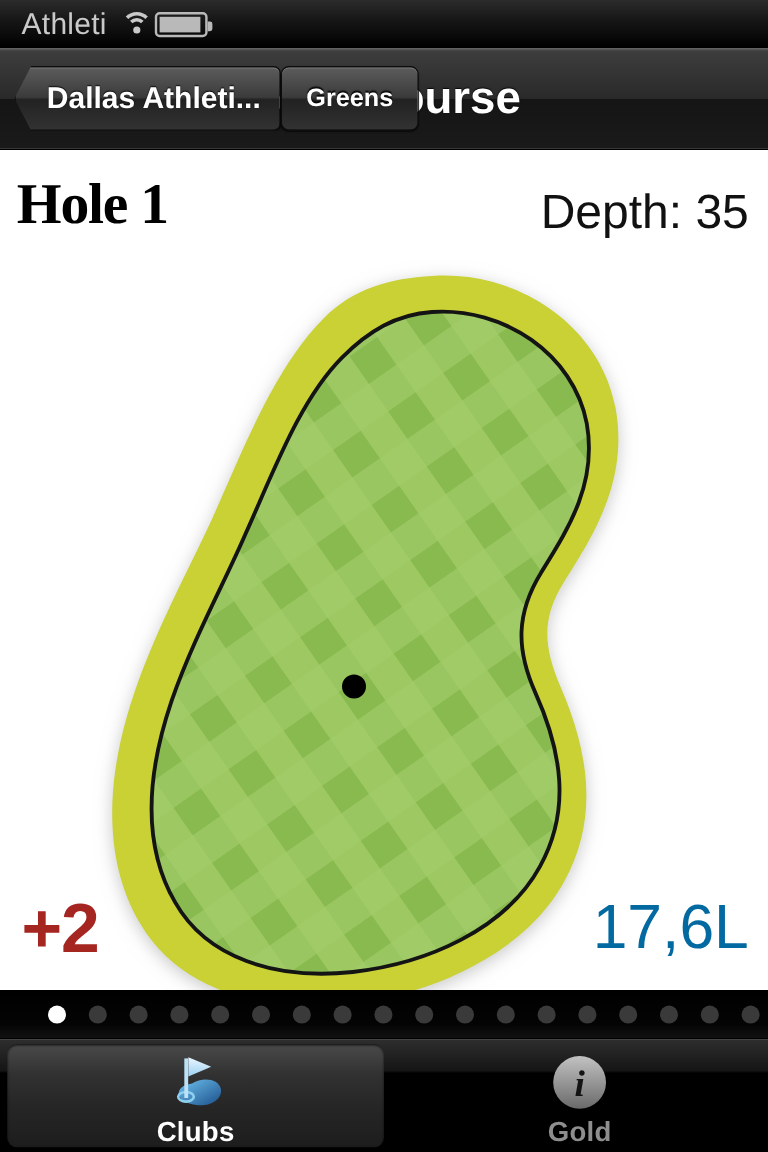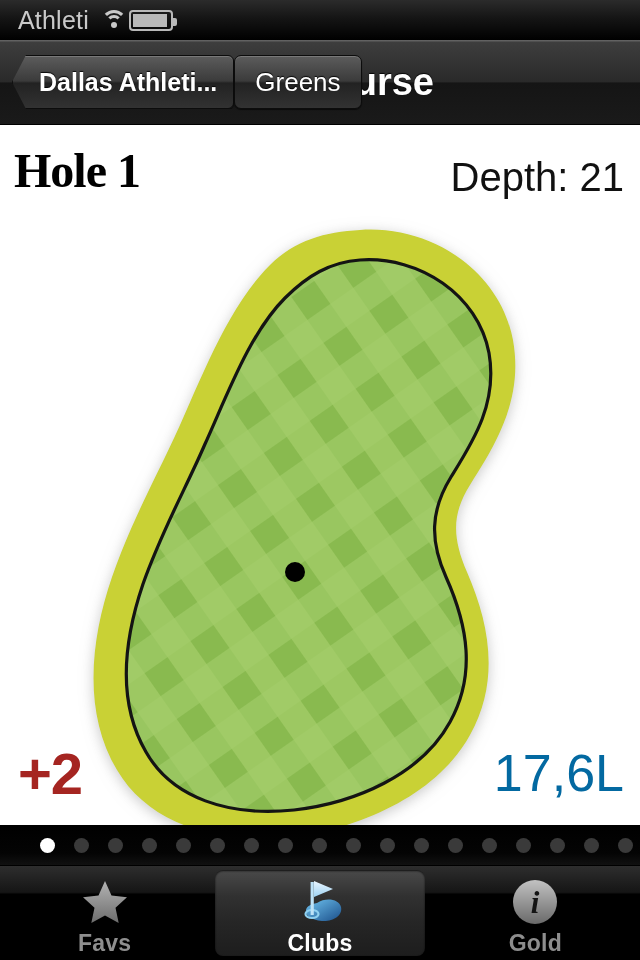--- a/index.html
+++ b/index.html
@@ -95,21 +95,21 @@
     border-radius:6px;
     text-shadow:0 -1px 1px rgba(0,0,0,0.9);
     box-shadow:inset 0 1px 0 rgba(255,255,255,0.18), 0 1px 1px rgba(0,0,0,0.6);
     clip-path:polygon(0% 50%, 14px 0%, 100% 0%, 100% 100%, 14px 100%);
     white-space:nowrap; overflow:hidden;
   }
   .btn-greens {
     position:relative; z-index:2;
     height:54px; padding:0 20px;
     display:flex; align-items:center; justify-content:center;
-    color:#fff; font-size:26px; font-weight:400;
+    color:#fff; font-size:21px; font-weight:700;
     background:linear-gradient(to bottom,#5c5c5c 0%,#3b3b3b 48%,#222 52%,#323232 100%);
     border:1px solid #0c0c0c;
     border-radius:7px;
     text-shadow:0 -1px 1px rgba(0,0,0,0.9);
     box-shadow:inset 0 1px 0 rgba(255,255,255,0.18), 0 1px 1px rgba(0,0,0,0.6);
     white-space:nowrap;
   }
 
   
   .content {
@@ -279,21 +279,21 @@
           <rect x="0" y="0" width="640" height="700" fill="url(#mow)"></rect>
         </g>
 
         <use href="#surfacePath" fill="none" stroke="#141414" stroke-width="3.2"></use>
 
         <circle cx="295" cy="447" r="10" fill="#000000"></circle>
       </svg>
     </div>
 
     <div class="hole-label">Hole 1</div>
-    <div class="depth-label">Depth: 21</div>
+    <div class="depth-label">Depth: 35</div>
     <div class="score-label">+2</div>
     <div class="dist-label">17,6L</div>
   </div>
 
   <div class="pagedots" id="pagedots">
       <span class="dot active"></span>
       <span class="dot"></span>
       <span class="dot"></span>
       <span class="dot"></span>
       <span class="dot"></span>
@@ -307,34 +307,20 @@
       <span class="dot"></span>
       <span class="dot"></span>
       <span class="dot"></span>
       <span class="dot"></span>
       <span class="dot"></span>
       <span class="dot"></span>
     </div>
 
   <div class="tabbar">
 
-    <div class="tab">
-      <span class="tab-icon">
-        <svg width="46" height="44" viewBox="0 0 46 44">
-          <defs>
-            <linearGradient id="gStar" x1="0" y1="0" x2="0" y2="1">
-              <stop offset="0%" stop-color="#b4b4b4"></stop>
-              <stop offset="100%" stop-color="#6d6d6d"></stop>
-            </linearGradient>
-          </defs>
-          <polygon fill="url(#gStar)" points="23,1 29.5,15.5 45,17.2 33.5,27.8 36.7,43 23,35.4 9.3,43 12.5,27.8 1,17.2 16.5,15.5"></polygon>
-        </svg>
-      </span>
-      <span class="tab-label">Favs</span>
-    </div>
 
     <div class="tab selected">
       <span class="tab-icon">
         <svg width="56" height="52" viewBox="0 0 56 52">
           <defs>
             <linearGradient id="gGreenBlue" x1="0" y1="0" x2="1" y2="1">
               <stop offset="0%" stop-color="#6fc3f0"></stop>
               <stop offset="100%" stop-color="#1b4f8a"></stop>
             </linearGradient>
             <linearGradient id="gFlag" x1="0" y1="0" x2="0" y2="1">

